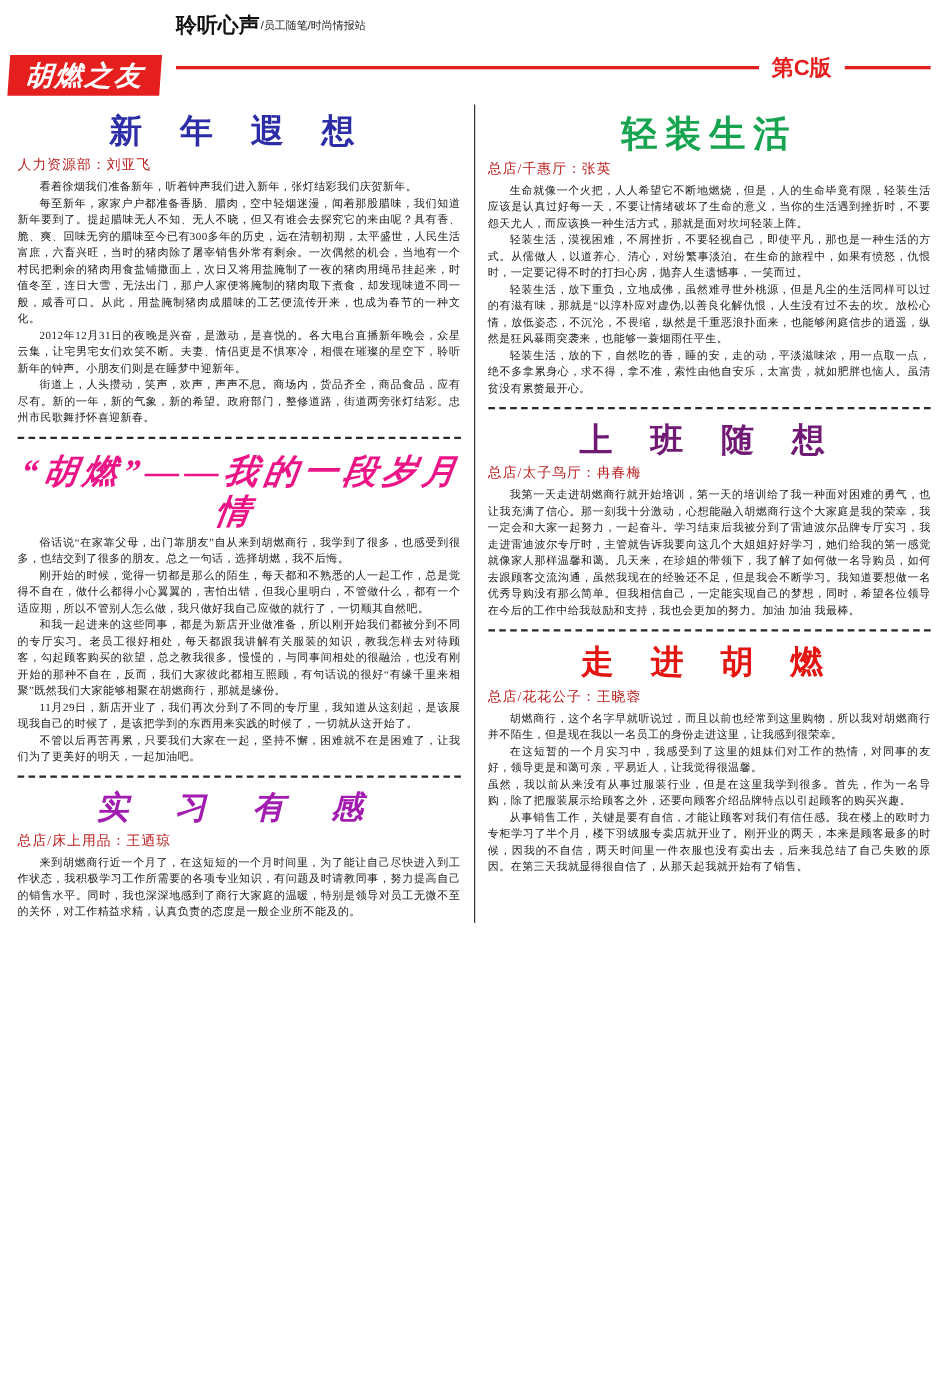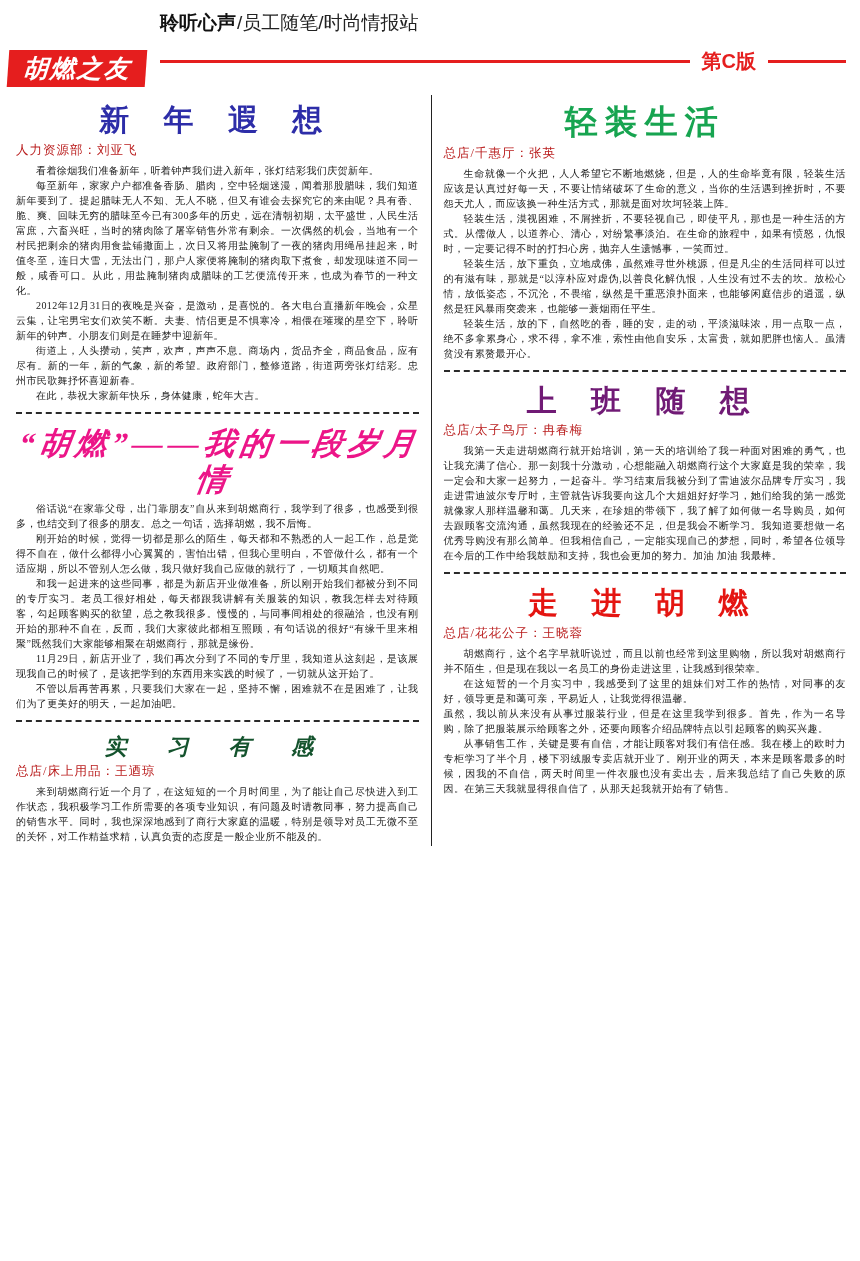--- a/index.html
+++ b/index.html
@@ -12,35 +12,35 @@
   header{display:flex;align-items:flex-end;padding:10px 14px 0 8px;}
   .logo-box{
     background:#e51e1e;color:#fff;width:138px;height:37px;flex:0 0 auto;
     display:flex;align-items:center;justify-content:center;
     font-size:25px;font-weight:bold;font-style:italic;letter-spacing:2px;
     font-family:"Liberation Serif",serif; transform:skewX(-4deg);
   }
   .header-right{flex:1;margin-left:14px;}
   .tagline{display:flex;align-items:center;margin-bottom:0;}
   .tag-main{font-size:19px;font-weight:bold;font-family:"Liberation Sans",sans-serif;color:#111;}
-  .tag-sub{font-size:19px;color:#222;margin-left:1px;font-family:"Liberation Sans",sans-serif;}
+  .tag-sub{font-size:10px;color:#222;margin-left:1px;font-family:"Liberation Sans",sans-serif;}
   .rule-row{display:flex;align-items:center;}
   .rrule{height:3px;background:#e51e1e;}
   .rrule.long{flex:1;}
   .rrule.short{width:78px;}
   .edition{color:#e51e1e;font-size:20px;font-weight:bold;margin:12px 12px;font-family:"Liberation Sans",sans-serif;}
   
   main{display:flex;padding:4px 14px 0 16px;}
   .col{flex:1;min-width:0;}
   .vdivider{width:1px;background:#222;margin:4px 12px 0 12px;flex:0 0 auto;}
   article{margin-bottom:2px;}
   h1{text-align:center;margin:12px 0 4px 0;font-weight:bold;line-height:1.15;}
   .t-blue  {color:#2d2da8;font-size:30px;letter-spacing:13px;font-family:"Liberation Sans",sans-serif;}
   .t-pink  {color:#ec1588;font-size:31px;font-style:italic;letter-spacing:5px;transform:skewX(-8deg);}
-  .t-purple{color:#14532d;font-size:22px;letter-spacing:17px;font-style:italic;font-family:"Liberation Sans",sans-serif;}
+  .t-purple{color:#a21caf;font-size:29px;letter-spacing:17px;font-style:italic;font-family:"Liberation Sans",sans-serif;}
   .t-green {color:#17a450;font-size:33px;letter-spacing:7px;font-family:"Liberation Sans",sans-serif;}
   .t-cyan  {color:#701a75;font-size:30px;letter-spacing:13px;font-family:"Liberation Sans",sans-serif;}
   .t-red   {color:#e41511;font-size:30px;letter-spacing:13px;}
   .author{text-align:left;font-size:12.5px;color:#b91c1c;margin:2px 2px 4px 0;letter-spacing:1px;}
   p{margin:0;font-size:10px;line-height:1.5;text-align:justify;text-indent:2em;letter-spacing:0.4px;}
   p.ni{text-indent:0;}
   .sep{border:0;border-top:2.5px dashed #2a2a2a;margin:9px 0 2px 0;}
 </style>
 </head>
 <body>
@@ -68,21 +68,20 @@
 
     <section class="col">
 
       <article>
         <h1 class="t-blue">新 年 遐 想</h1>
         <div class="author">人力资源部：刘亚飞</div>
         <p>看着徐烟我们准备新年，听着钟声我们进入新年，张灯结彩我们庆贺新年。</p>
         <p>每至新年，家家户户都准备香肠、腊肉，空中轻烟迷漫，闻着那股腊味，我们知道新年要到了。提起腊味无人不知、无人不晓，但又有谁会去探究它的来由呢？具有香、脆、爽、回味无穷的腊味至今已有300多年的历史，远在清朝初期，太平盛世，人民生活富庶，六畜兴旺，当时的猪肉除了屠宰销售外常有剩余。一次偶然的机会，当地有一个村民把剩余的猪肉用食盐铺撒面上，次日又将用盐腌制了一夜的猪肉用绳吊挂起来，时值冬至，连日大雪，无法出门，那户人家便将腌制的猪肉取下煮食，却发现味道不同一般，咸香可口。从此，用盐腌制猪肉成腊味的工艺便流传开来，也成为春节的一种文化。</p>
         <p>2012年12月31日的夜晚是兴奋，是激动，是喜悦的。各大电台直播新年晚会，众星云集，让宅男宅女们欢笑不断。夫妻、情侣更是不惧寒冷，相偎在璀璨的星空下，聆听新年的钟声。小朋友们则是在睡梦中迎新年。</p>
         <p>街道上，人头攒动，笑声，欢声，声声不息。商场内，货品齐全，商品食品，应有尽有。新的一年，新的气象，新的希望。政府部门，整修道路，街道两旁张灯结彩。忠州市民歌舞抒怀喜迎新春。</p>
-        <p>在此，恭祝大家新年快乐，身体健康，蛇年大吉。</p>
       </article>
 
       <div class="sep"></div>
 
       <article>
         <h1 class="t-pink">“胡燃”——我的一段岁月情</h1>
         <p>俗话说“在家靠父母，出门靠朋友”自从来到胡燃商行，我学到了很多，也感受到很多，也结交到了很多的朋友。总之一句话，选择胡燃，我不后悔。</p>
         <p>刚开始的时候，觉得一切都是那么的陌生，每天都和不熟悉的人一起工作，总是觉得不自在，做什么都得小心翼翼的，害怕出错，但我心里明白，不管做什么，都有一个适应期，所以不管别人怎么做，我只做好我自己应做的就行了，一切顺其自然吧。</p>
         <p>和我一起进来的这些同事，都是为新店开业做准备，所以刚开始我们都被分到不同的专厅实习。老员工很好相处，每天都跟我讲解有关服装的知识，教我怎样去对待顾客，勾起顾客购买的欲望，总之教我很多。慢慢的，与同事间相处的很融洽，也没有刚开始的那种不自在，反而，我们大家彼此都相互照顾，有句话说的很好“有缘千里来相聚”既然我们大家能够相聚在胡燃商行，那就是缘份。</p>
         <p>11月29日，新店开业了，我们再次分到了不同的专厅里，我知道从这刻起，是该展现我自己的时候了，是该把学到的东西用来实践的时候了，一切就从这开始了。</p>

